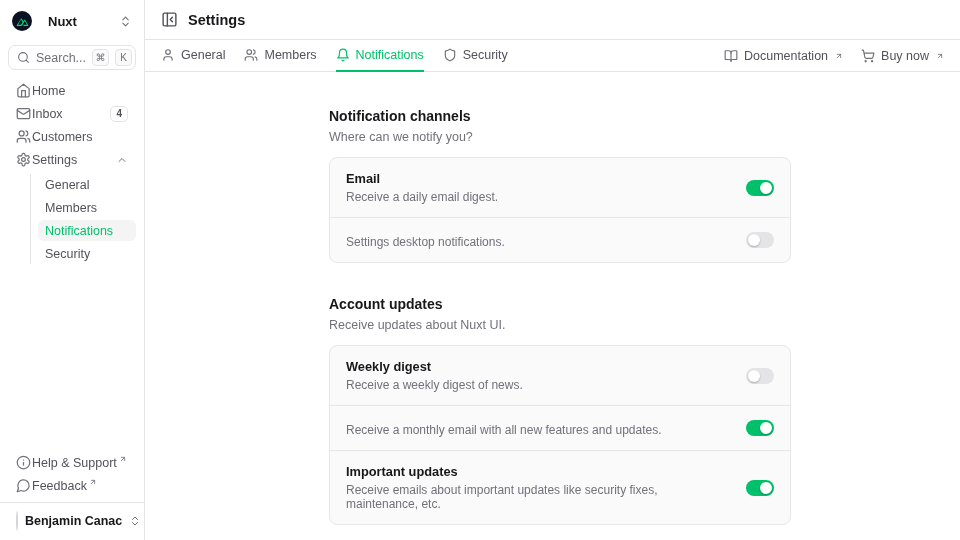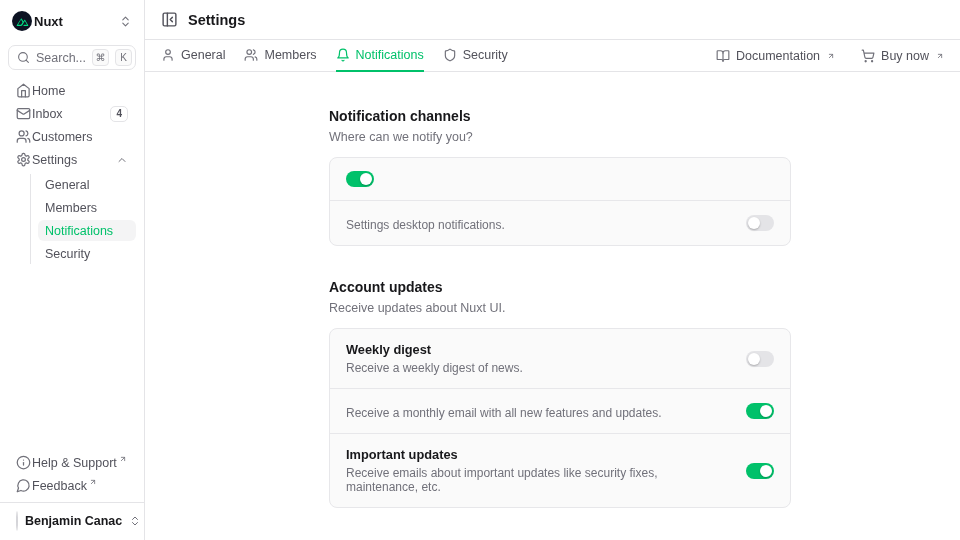--- a/index.html
+++ b/index.html
@@ -16,21 +16,21 @@
   svg { display: block; }
 
   
   .sidebar {
     width: 145px; flex: 0 0 145px;
     border-right: 1px solid #e4e4e7;
     display: flex; flex-direction: column;
     background: #fff;
   }
   .sb-top { padding: 8px 8px 0; }
-  .workspace { display: flex; align-items: center; gap: 2px; height: 26px; padding: 0 4px; cursor: pointer; border-radius: 6px; }
+  .workspace { display: flex; align-items: center; gap: 16px; height: 26px; padding: 0 4px; cursor: pointer; border-radius: 6px; }
   .ws-logo { width: 20px; height: 20px; border-radius: 50%; background: #0c1222; display: flex; align-items: center; justify-content: center; }
   .ws-name { font-weight: 700; font-size: 13px; color: #18181b; }
   .selector { margin-left: auto; color: #71717a; }
   .search-btn {
     margin-top: 11px;
     display: flex; align-items: center; gap: 6px;
     width: 100%; height: 25px;
     border: 1px solid #e4e4e7; border-radius: 7px;
     background: #fff; padding: 0 4px 0 8px;
     cursor: pointer; color: #71717a;
@@ -93,21 +93,21 @@
   }
   .tab {
     display: flex; align-items: center; gap: 6px;
     font-size: 12.5px; color: #52525b;
     border-bottom: 2px solid transparent; margin-bottom: -1px;
     cursor: pointer; white-space: nowrap;
   }
   .tab .icon { color: #71717a; }
   .tab.active { color: var(--primary, #00c16a); border-bottom-color: var(--primary, #00c16a); }
   .tab.active .icon { color: var(--primary, #00c16a); }
-  .tab-actions { margin-left: auto; display: flex; align-items: center; gap: 26px; }
+  .tab-actions { margin-left: auto; display: flex; align-items: center; gap: 18px; }
   .tb-action { display: flex; align-items: center; gap: 6px; font-size: 12.5px; color: #52525b; cursor: pointer; }
   .tb-action .icon { color: #71717a; }
 
   .content { flex: 1; overflow: hidden; padding-top: 36px; }
   .col { width: 462px; margin-left: 184px; }
   .section-title { font-size: 14px; font-weight: 700; color: #18181b; }
   .section-desc { font-size: 12.5px; color: #71717a; margin-top: 6px; }
   .card {
     margin-top: 13px;
     background: #fafafa;
@@ -363,20 +363,24 @@
   </div>
 
   <div class="content">
     <div class="col">
 
       <section class="section">
         <h2 class="section-title">Notification channels</h2>
         <p class="section-desc">Where can we notify you?</p>
         <div class="card">
           <div class="row">
+            <div>
+              <div class="row-label">Email</div>
+              <div class="row-desc">Receive a daily email digest.</div>
+            </div>
             <button class="toggle on"></button>
           </div>
           <div class="row">
             <div>
               <div class="row-desc">Settings desktop notifications.</div>
             </div>
             <button class="toggle"></button>
           </div>
         </div>
       </section>

